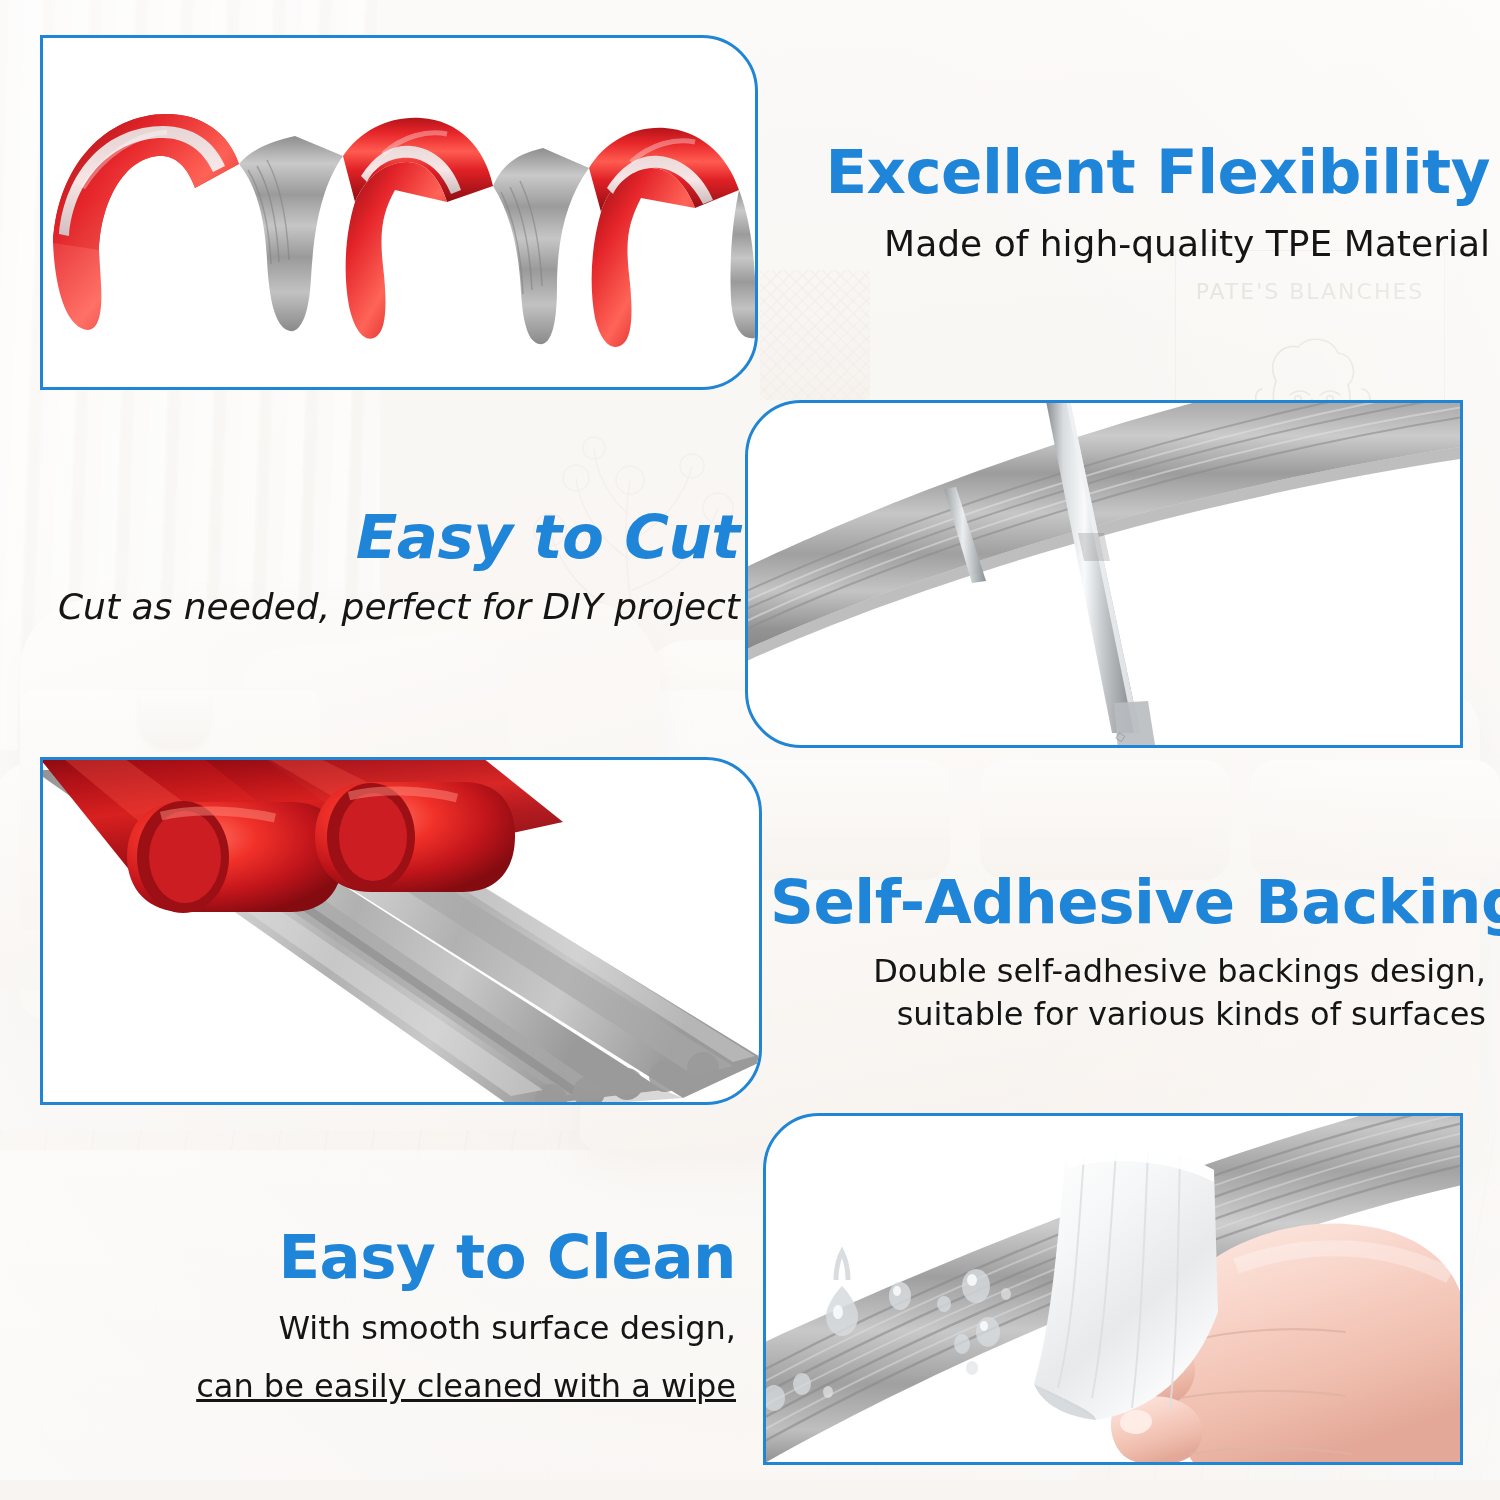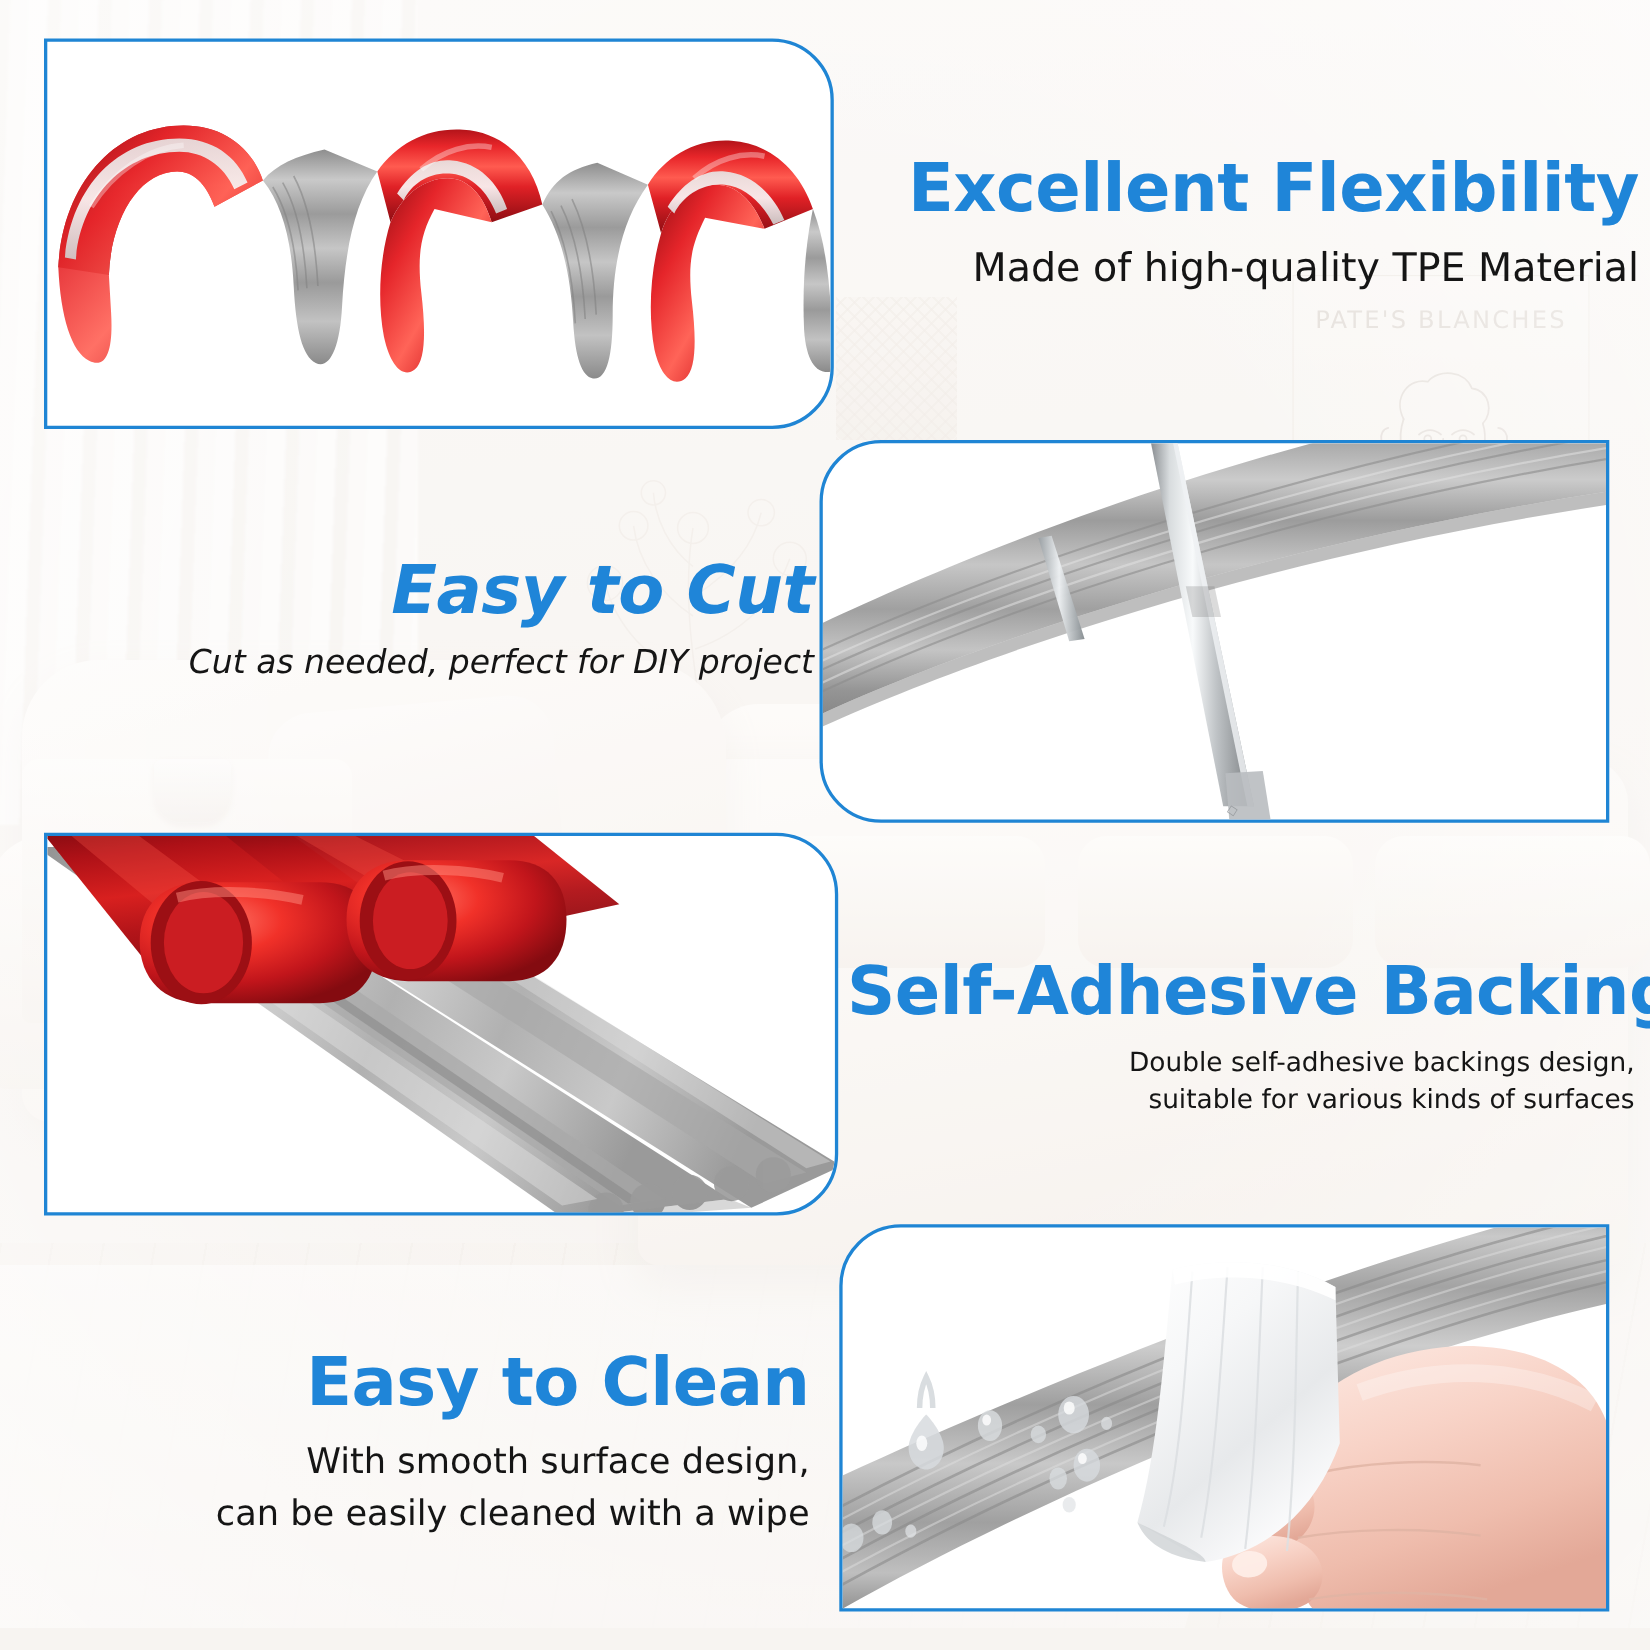--- a/index.html
+++ b/index.html
@@ -170,25 +170,25 @@
     line-height: 1.28;
     white-space: nowrap;
   }
 
   #txt-flex  { left: 760px; top: 140px;  width: 730px; text-align: right; }
   #txt-flex  .headline { font-size: 61px; }
   #txt-flex  .subline  { font-size: 36px; margin-top: 18px; }
 
   #txt-cut   { left: 20px;  top: 505px;  width: 720px; text-align: right; font-style: italic; }
   #txt-cut   .headline { font-size: 61px; }
-  #txt-cut   .subline  { font-size: 30px; margin-top: 16px; }
+  #txt-cut   .subline  { font-size: 36px; margin-top: 16px; }
 
   #txt-adh   { left: 770px; top: 870px;  width: 716px; text-align: right; }
   #txt-adh   .headline { font-size: 61px; }
-  #txt-adh   .subline  { font-size: 24px; margin-top: 18px; }
+  #txt-adh   .subline  { font-size: 32px; margin-top: 18px; }
 
   #txt-clean { left: 20px;  top: 1225px; width: 716px; text-align: right; }
   #txt-clean .headline { font-size: 61px; text-align: right; }
   #txt-clean .subline  { font-size: 32px; margin-top: 20px; }
 </style>
 </head>
 <body>
 
 <div id="stage">
 
@@ -485,21 +485,21 @@
 
   <div class="txt" id="txt-adh">
     <div class="headline">Self-Adhesive Backing</div>
     <div class="subline">Double self-adhesive backings design,</div>
     <div class="subline" style="margin-top:2px;">suitable for various kinds of surfaces</div>
   </div>
 
   <div class="txt" id="txt-clean">
     <div class="headline">Easy to Clean</div>
     <div class="subline">With smooth surface design,</div>
-    <div class="subline" style="margin-top:6px;">can be easily cleaned with a wipe</div>
+    <div class="subline" style="margin-top:17px;text-decoration:underline;">can be easily cleaned with a wipe</div>
   </div>
 
   <div class="panel" id="panel-clean">
     <div class="panel-art">
       <svg width="700" height="352" viewBox="0 0 700 352" preserveAspectRatio="none">
         <defs>
           <linearGradient id="cleanStripG" x1="0" y1="0" x2="0" y2="1">
             <stop offset="0%" stop-color="#9d9d9d"></stop>
             <stop offset="10%" stop-color="#c9c9c9"></stop>
             <stop offset="22%" stop-color="#a3a3a3"></stop>

